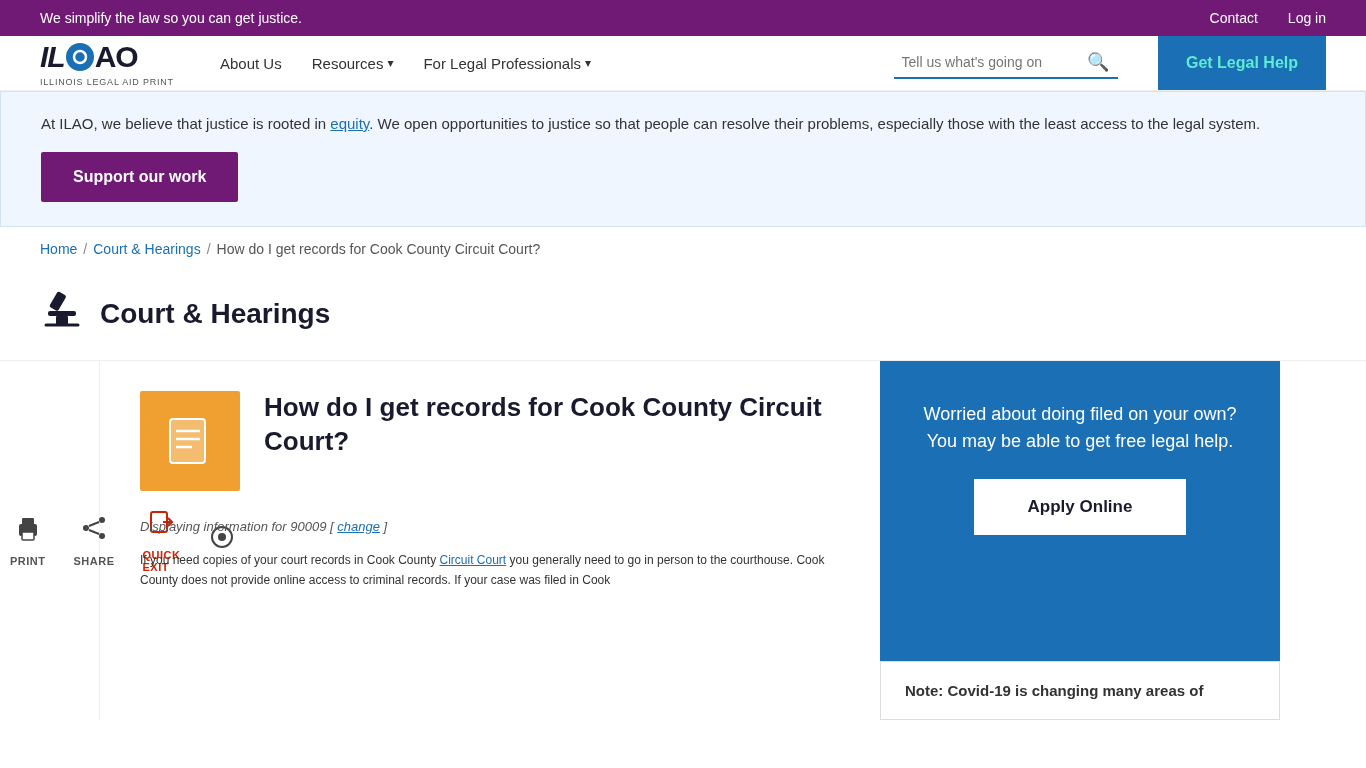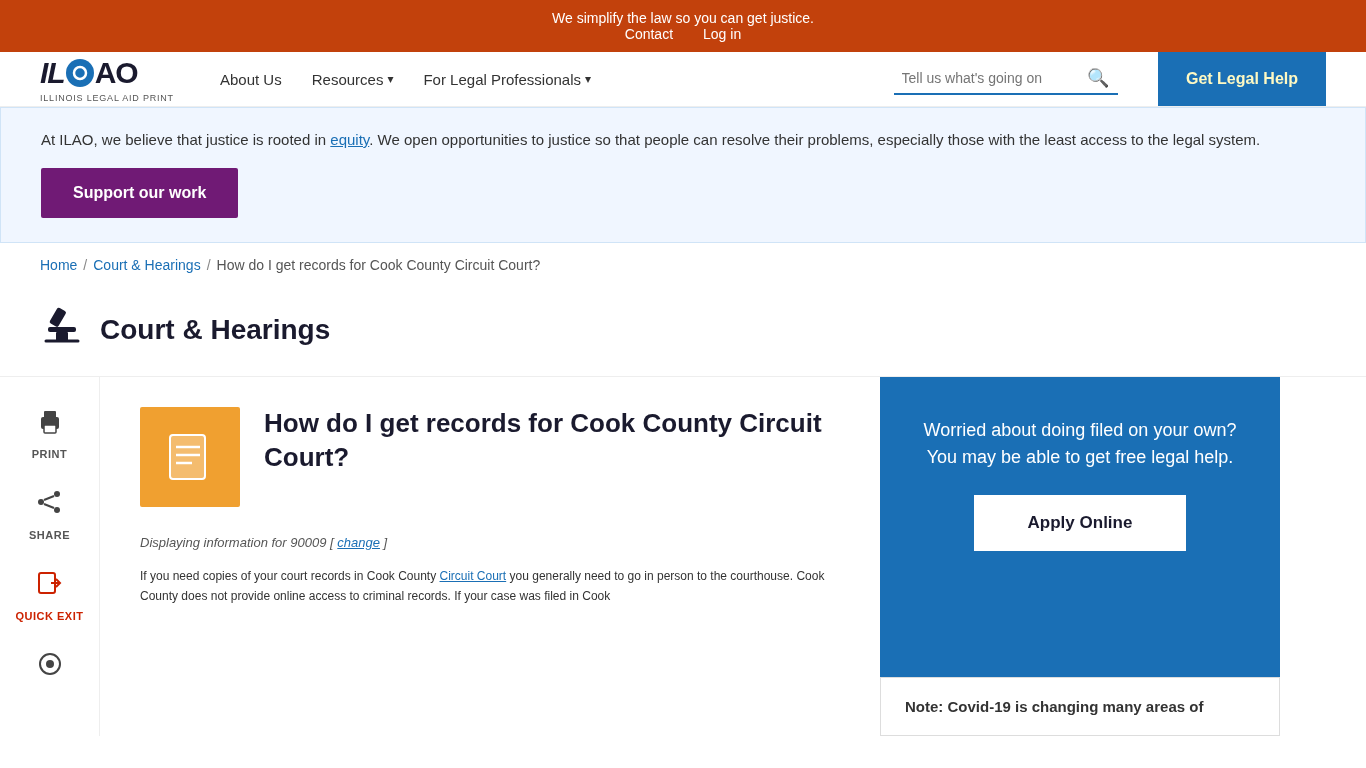--- a/index.html
+++ b/index.html
@@ -1,27 +1,26 @@
 <!DOCTYPE html>
 <html><head>
   <meta charset="utf-8">
   <style>
     * { box-sizing: border-box; margin: 0; padding: 0; }
     body { font-family: Arial, sans-serif; font-size: 15px; color: #333; background: #fff; width: 1366px; }
 
     
     .top-banner {
-      background: #c2410c;
+      background: #701a75;
       color: #fff;
       display: flex;
       align-items: center;
       justify-content: space-between;
       padding: 10px 40px;
       font-size: 14px;
-      flex-direction: column;
     }
     .top-banner-right { display: flex; gap: 30px; }
     .top-banner-right a { color: #fff; text-decoration: none; }
 
     
     .header {
       display: flex;
       align-items: center;
       padding: 0 40px;
       border-bottom: 1px solid #eee;
@@ -29,21 +28,21 @@
     }
     .logo-area { display: flex; flex-direction: column; min-width: 140px; }
     .nav { display: flex; align-items: center; gap: 30px; flex: 1; }
     .nav-item { font-size: 15px; color: #333; text-decoration: none; display: flex; align-items: center; gap: 4px; cursor: pointer; white-space: nowrap; }
     .chevron { font-size: 12px; }
     .search-area { display: flex; align-items: center; border-bottom: 2px solid #1a6fb5; padding: 4px 8px; gap: 6px; flex: 0 0 220px; }
     .search-area input { border: none; outline: none; font-size: 14px; width: 180px; background: transparent; }
     .search-icon-btn { cursor: pointer; background: none; border: none; font-size: 18px; color: #333; }
     .get-legal-help-btn {
       background: #1a6fb5;
-      color: #fef9c3;
+      color: #5eead4;
       border: none;
       padding: 18px 28px;
       font-size: 16px;
       font-weight: bold;
       cursor: pointer;
       white-space: nowrap;
     }
 
     
     .info-bar {
@@ -92,21 +91,21 @@
     .main-content {
       display: flex;
       padding: 0;
     }
 
     
     .left-sidebar {
       width: 100px;
       padding: 30px 10px;
       display: flex;
-      flex-direction: column;
+      flex-direction: row;
       align-items: center;
       gap: 28px;
       border-right: 1px solid #eee;
       flex-shrink: 0;
     }
     .sidebar-action {
       display: flex;
       flex-direction: column;
       align-items: center;
       gap: 6px;

